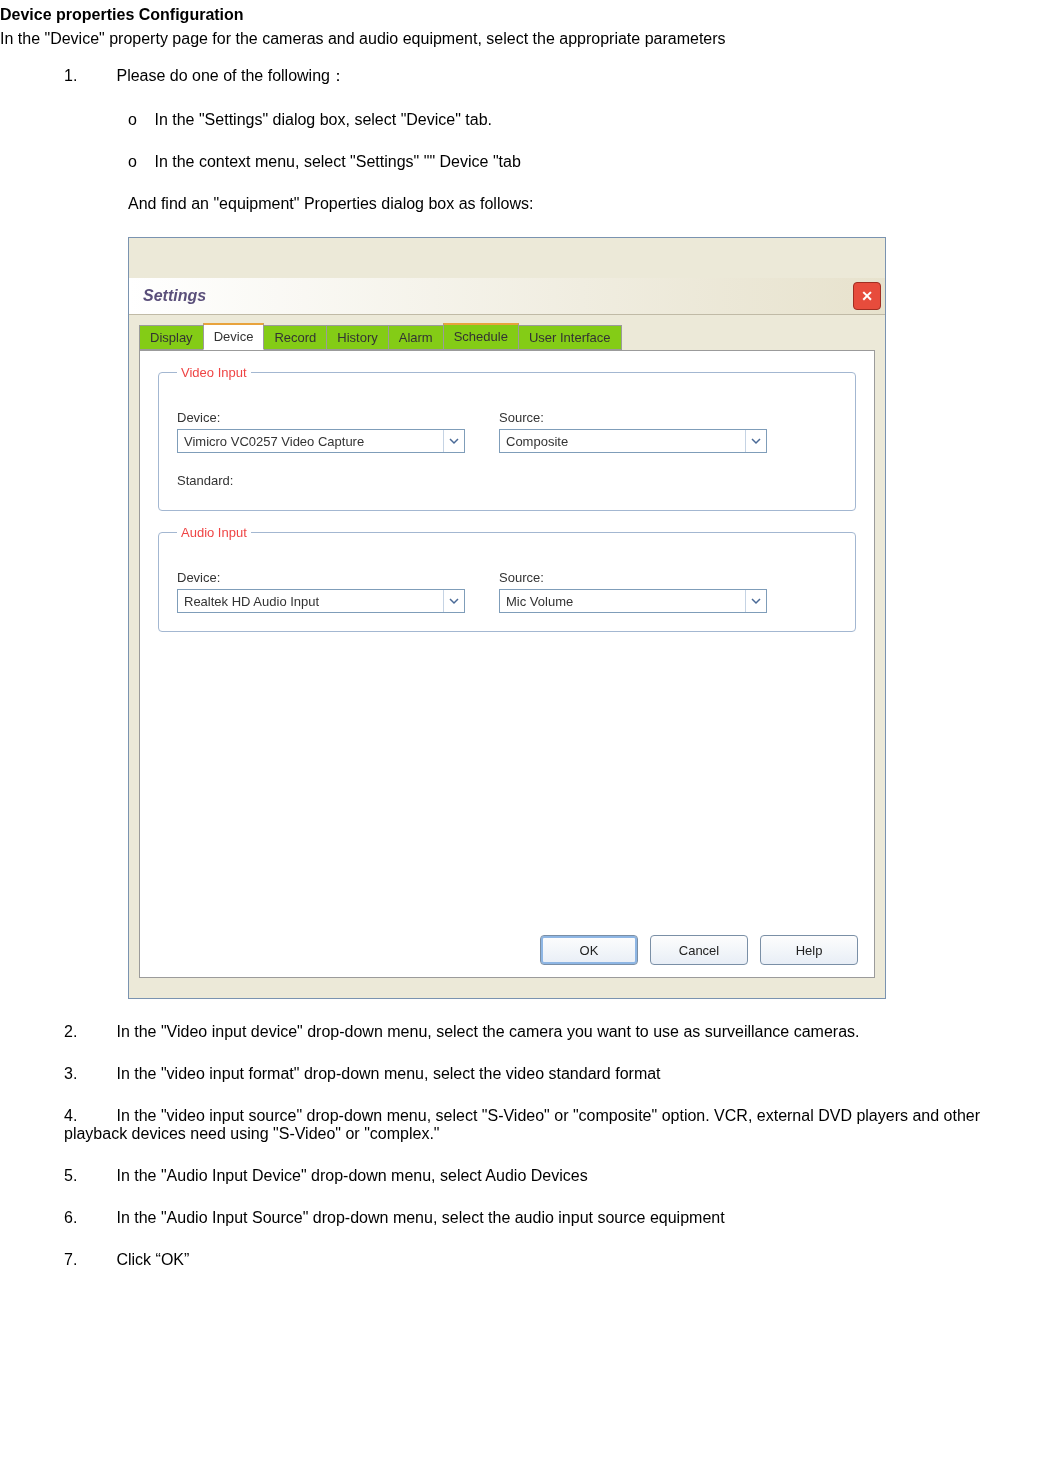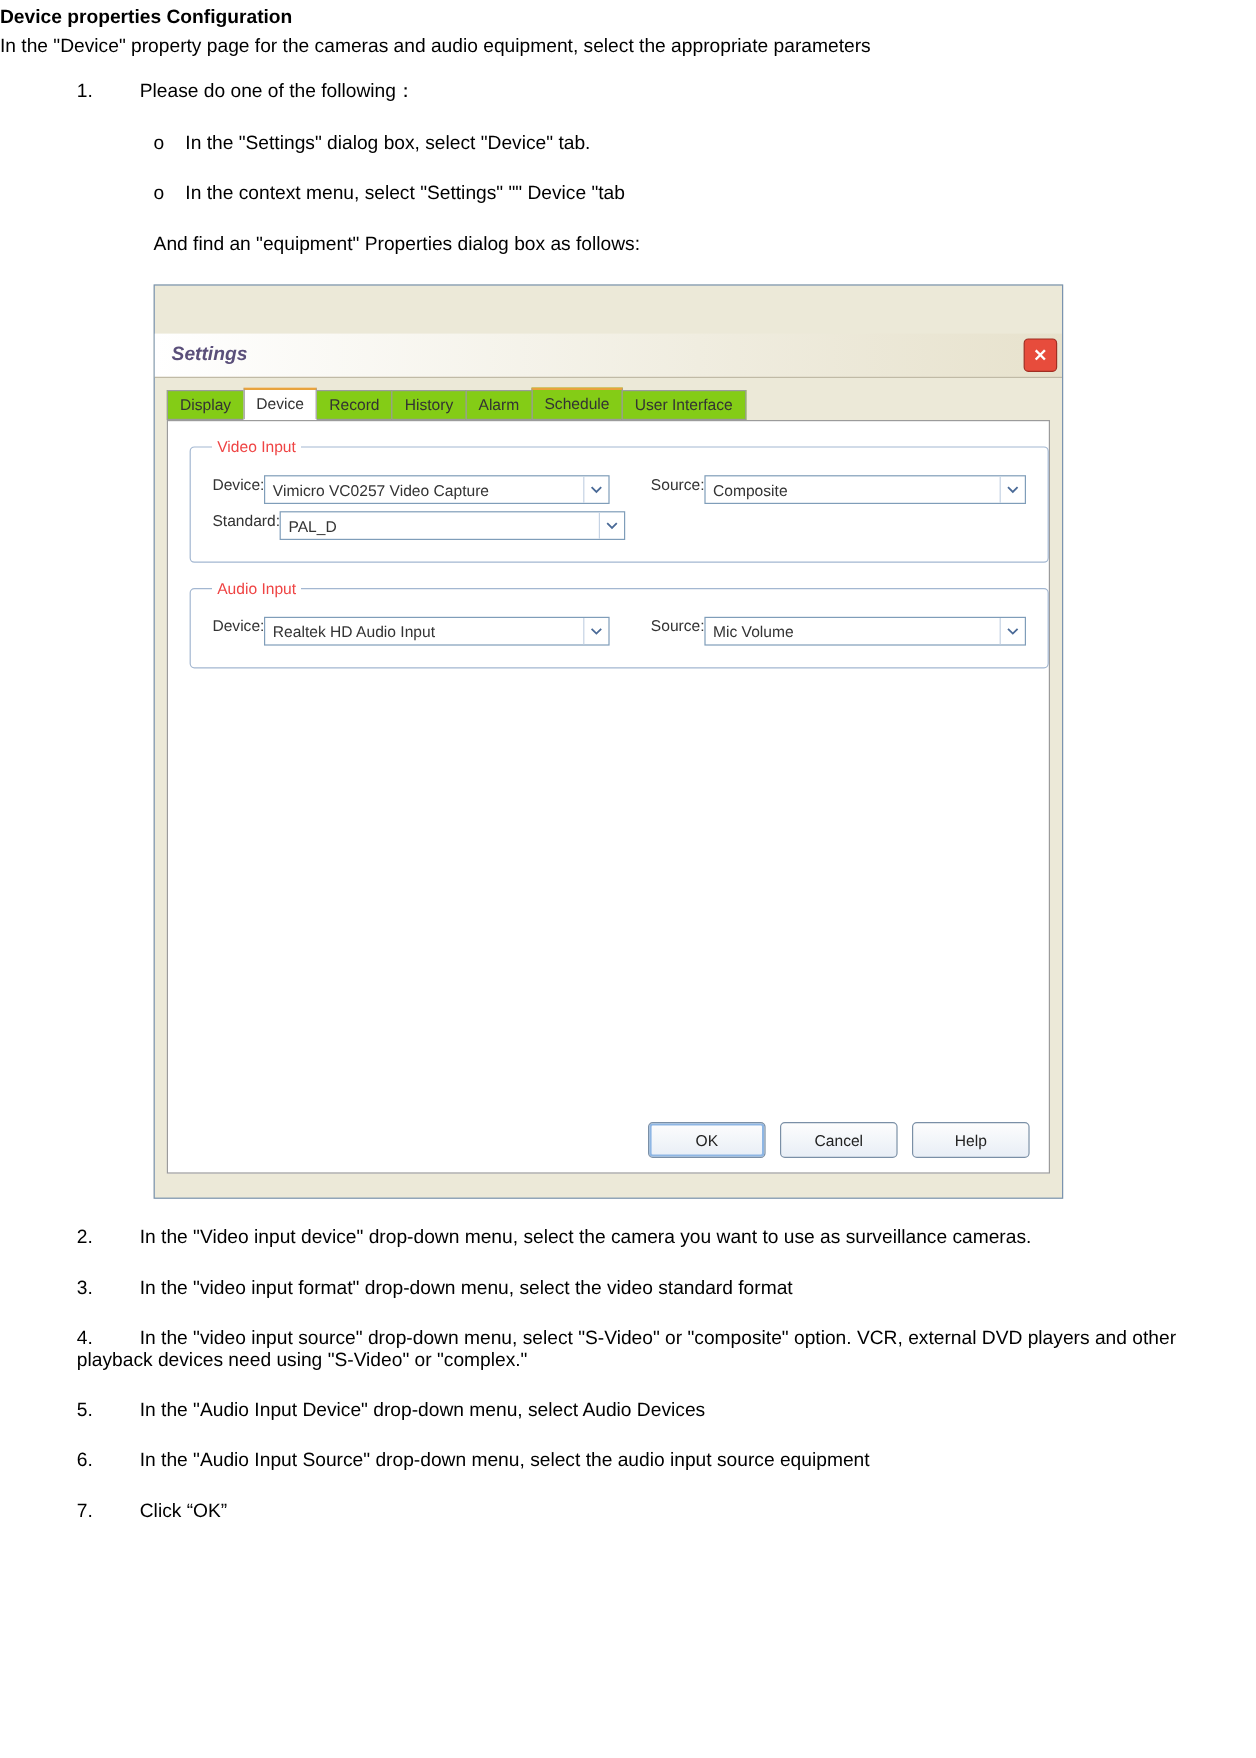--- a/index.html
+++ b/index.html
@@ -122,21 +122,22 @@
       color: #ef4444;
       padding: 0 4px;
       font-size: 13px;
     }
     .row {
       display: flex;
       gap: 34px;
     }
     .field {
       display: flex;
-      margin-top: 6px;
+      flex-direction: column;
+      margin-top: 20px;
     }
     .field label {
       margin-bottom: 4px;
       color: #333;
     }
     .combo {
       height: 24px;
       border: 1px solid #7f9db9;
       background: #fff;
       display: flex;
@@ -246,28 +247,20 @@
                 <svg width="10" height="10" viewBox="0 0 10 10">
                     <path d="M1 3 L5 7 L9 3" fill="none" stroke="#4a6a97" stroke-width="1.5"></path>
                   </svg>
               </span>
             </div>
           </div>
         </div>
         <div class="row">
           <div class="field">
             <label>Standard:</label>
-            <div class="combo w-long">
-              <span>PAL_D</span>
-              <span class="arrow">
-                <svg width="10" height="10" viewBox="0 0 10 10">
-                    <path d="M1 3 L5 7 L9 3" fill="none" stroke="#4a6a97" stroke-width="1.5"></path>
-                  </svg>
-              </span>
-            </div>
           </div>
         </div>
       </fieldset>
 
       <fieldset class="group">
         <legend>Audio Input</legend>
         <div class="row">
           <div class="field">
             <label>Device:</label>
             <div class="combo w-long">

